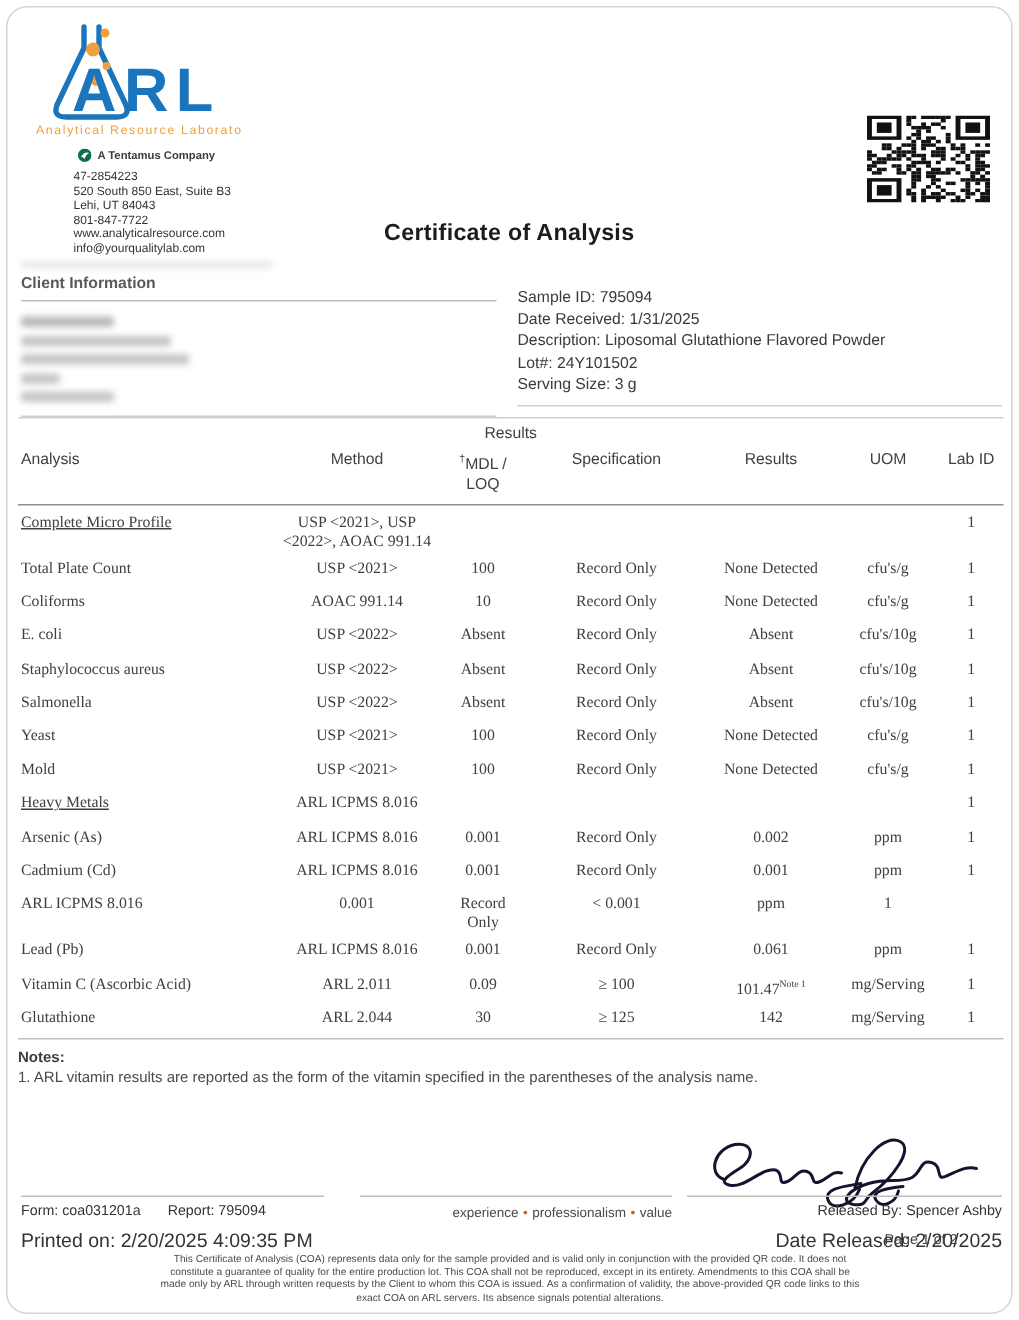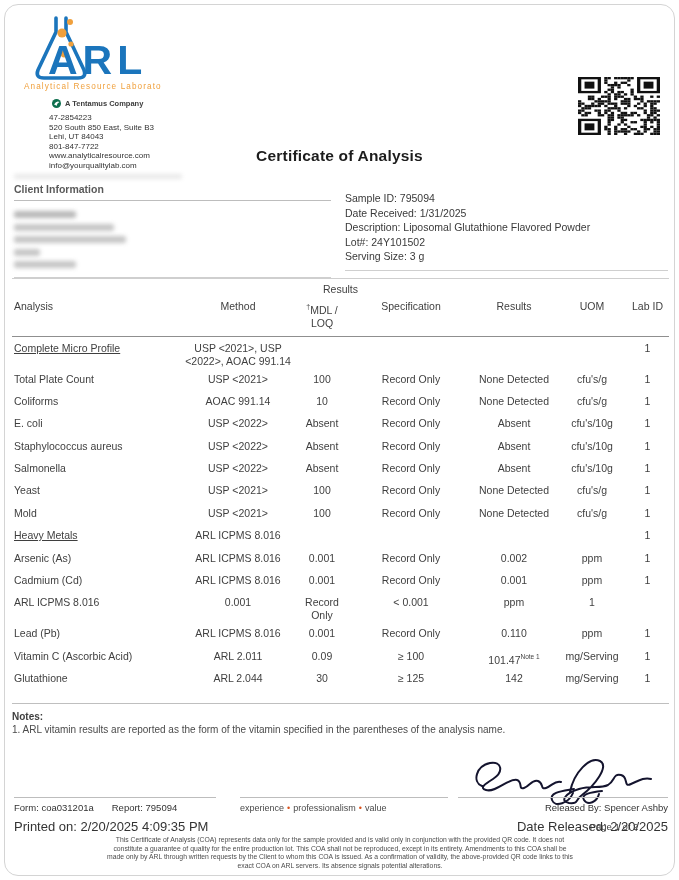--- a/index.html
+++ b/index.html
@@ -34,38 +34,38 @@
   .sample-lines { padding-top:8px; font-size:10.5px; line-height:14.6px; color:#3a3a3a; }
 
   
   .results-section { position:absolute; left:12px; top:278px; width:657px; border-top:1px solid #cfcfcf; }
   .results-title { text-align:center; font-size:10.5px; color:#3f3f3f; margin:4px 0 5px; }
   .grid { display:grid; grid-template-columns:170px 112px 56px 122px 84px 72px 39px; }
   .grid > div { font-size:10.5px; line-height:13px; text-align:center; padding:0 2px; }
   .grid > div:first-child { text-align:left; padding-left:2px; }
   .thead { border-bottom:1px solid #8f8f8f; padding-bottom:6px; color:#3f3f3f; }
   .thead sup { font-size:7px; }
-  .tbody { border-bottom:1px solid #bfbfbf; padding-bottom:13px; }
+  .tbody { border-bottom:1px solid #bfbfbf; padding-bottom:2px;font-family:Liberation Serif, serif; }
   .row { min-height:22.4px; padding-top:5px; }
   .row .u { text-decoration:underline; }
   .row sup { font-size:6.5px; }
 
   .notes { margin-top:6px; font-size:10px; color:#4a4a4a; line-height:13px; }
   .notes .nh { font-weight:bold; color:#3f3f3f; }
 
   
   .sig { position:absolute; left:452px; top:748px; width:212px; height:58px; }
   .frule { position:absolute; top:797px; height:1px; background:#bdbdbd; }
   .frule.l { left:14px;  width:202px; }
   .frule.c { left:240px; width:208px; }
   .frule.r { left:458px; width:210px; }
   .f1 { position:absolute; top:802px; font-size:9.5px; color:#333; }
   .f1.left { left:14px; }
   .f1.left span { margin-right:18px; }
-  .motto { position:absolute; top:803px; left:240px; width:208px; text-align:left;
+  .motto { position:absolute; top:803px; left:240px; width:208px; text-align:right;
            font-size:9px; color:#4a4a4a; }
   .motto .dot { color:#d9531e; margin:0 3px; }
   .released { position:absolute; top:802px; left:458px; width:210px; text-align:right;
               font-size:9.5px; color:#333; }
   .f2 { position:absolute; top:819px; font-size:13px; color:#333; }
   .f2.left { left:14px; }
   .f2.right { left:458px; width:210px; text-align:right; }
   .disclaimer { position:absolute; top:836px; left:104px; width:472px; text-align:center;
                 font-size:6.8px; line-height:8.6px; color:#4c4c4c; }
   .pagenum { position:absolute; top:821px; left:560px; width:108px; text-align:center;
@@ -477,21 +477,21 @@
         <div>Record Only</div>
         <div>&lt; 0.001</div>
         <div>ppm</div>
         <div>1</div>
       </div>
       <div class="grid row">
         <div><span>Lead (Pb)</span></div>
         <div>ARL ICPMS 8.016</div>
         <div>0.001</div>
         <div>Record Only</div>
-        <div>0.110</div>
+        <div>0.061</div>
         <div>ppm</div>
         <div>1</div>
       </div>
       <div class="grid row">
         <div><span>Vitamin C (Ascorbic Acid)</span></div>
         <div>ARL 2.011</div>
         <div>0.09</div>
         <div>≥ 100</div>
         <div>101.47<sup>Note 1</sup></div>
         <div>mg/Serving</div>

